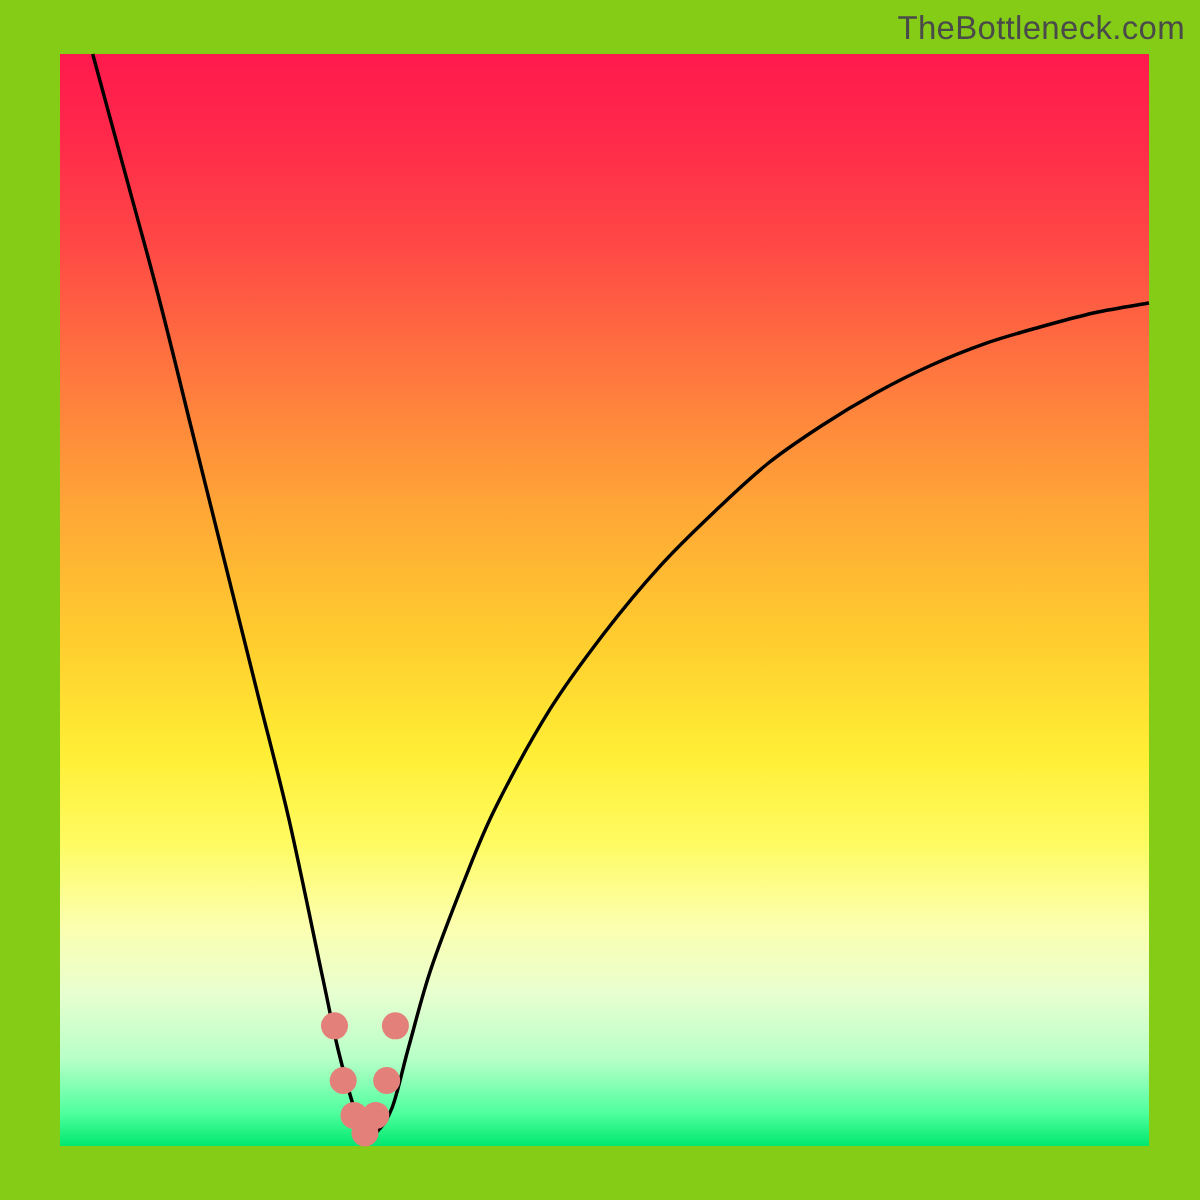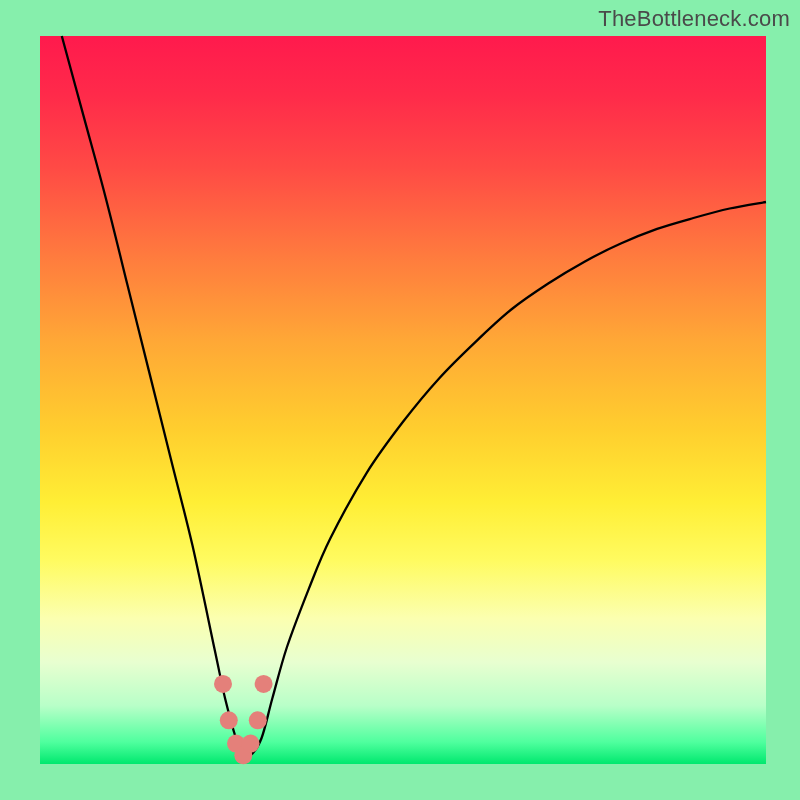--- a/index.html
+++ b/index.html
@@ -10,21 +10,21 @@
     overflow: hidden;
     background: #000;
     font-family: Arial, Helvetica, sans-serif;
   }
   .frame {
     position: absolute;
     left: 0;
     top: 0;
     width: 800px;
     height: 800px;
-    background: #86efac;
+    background: #84cc16;
   }
   .plot {
     position: absolute;
     left: 40px;
     top: 36px;
     width: 726px;
     height: 728px;
     background: linear-gradient(
       to bottom,
       #ff1a4d 0%,

